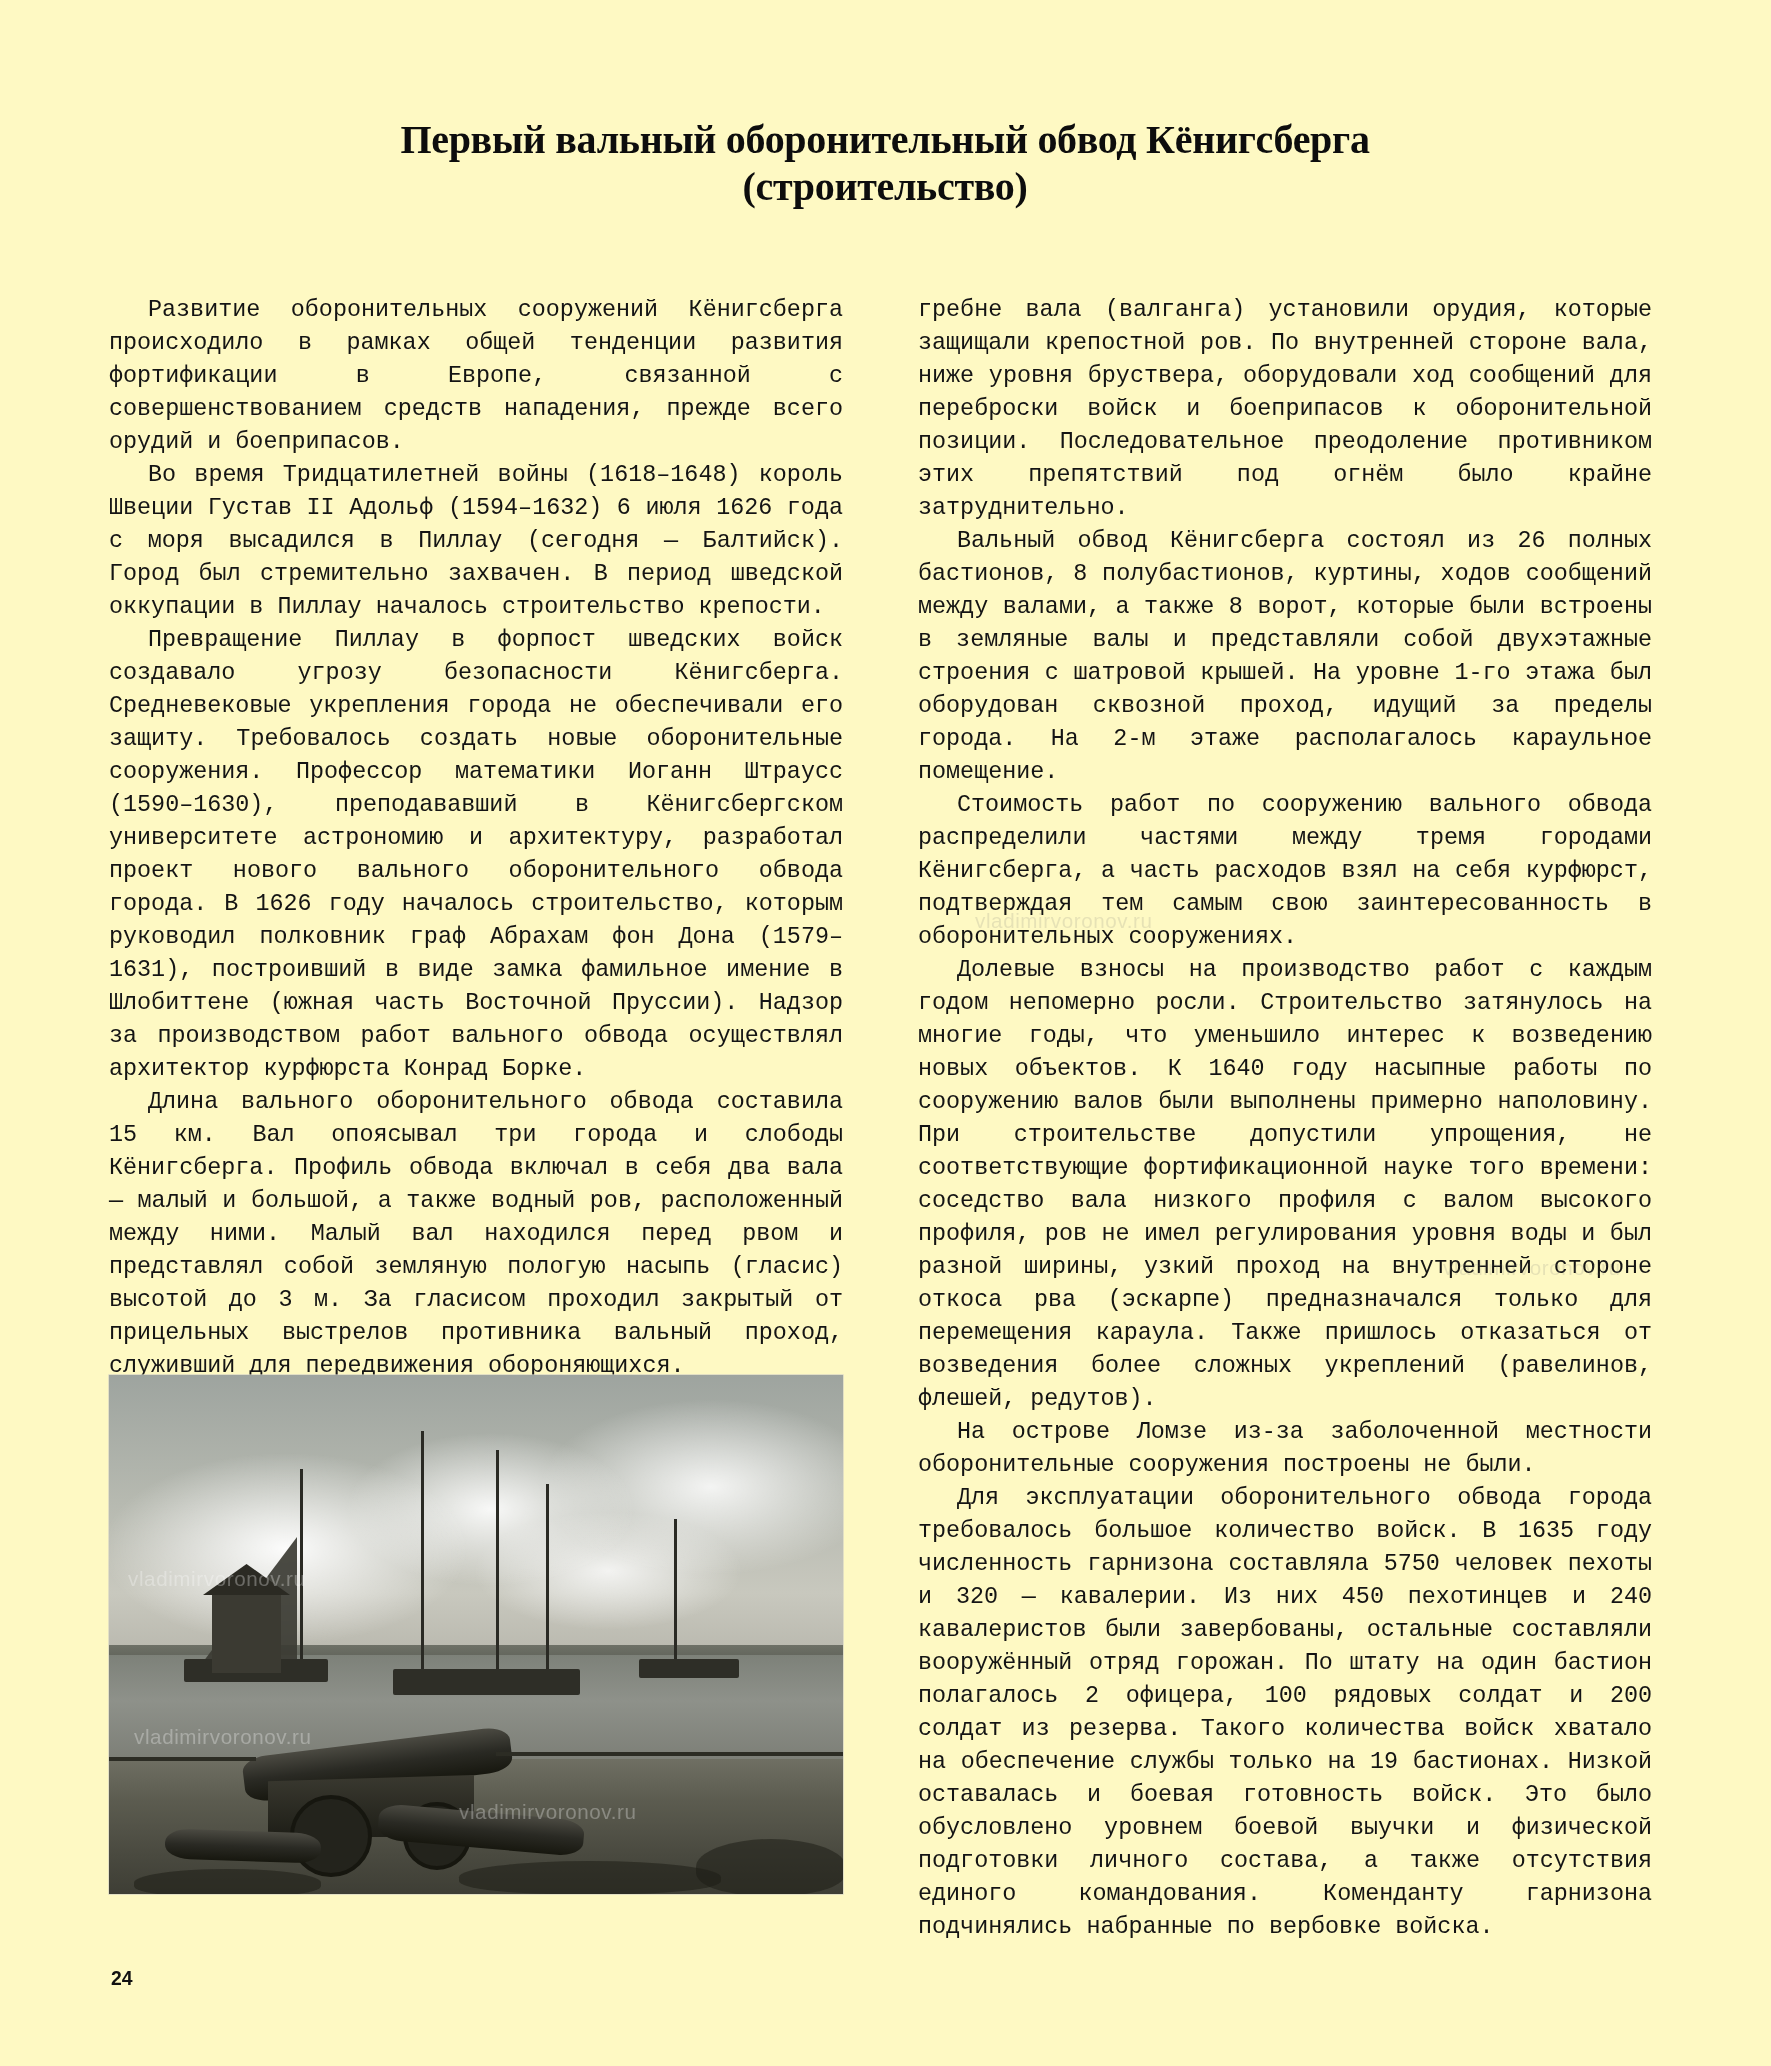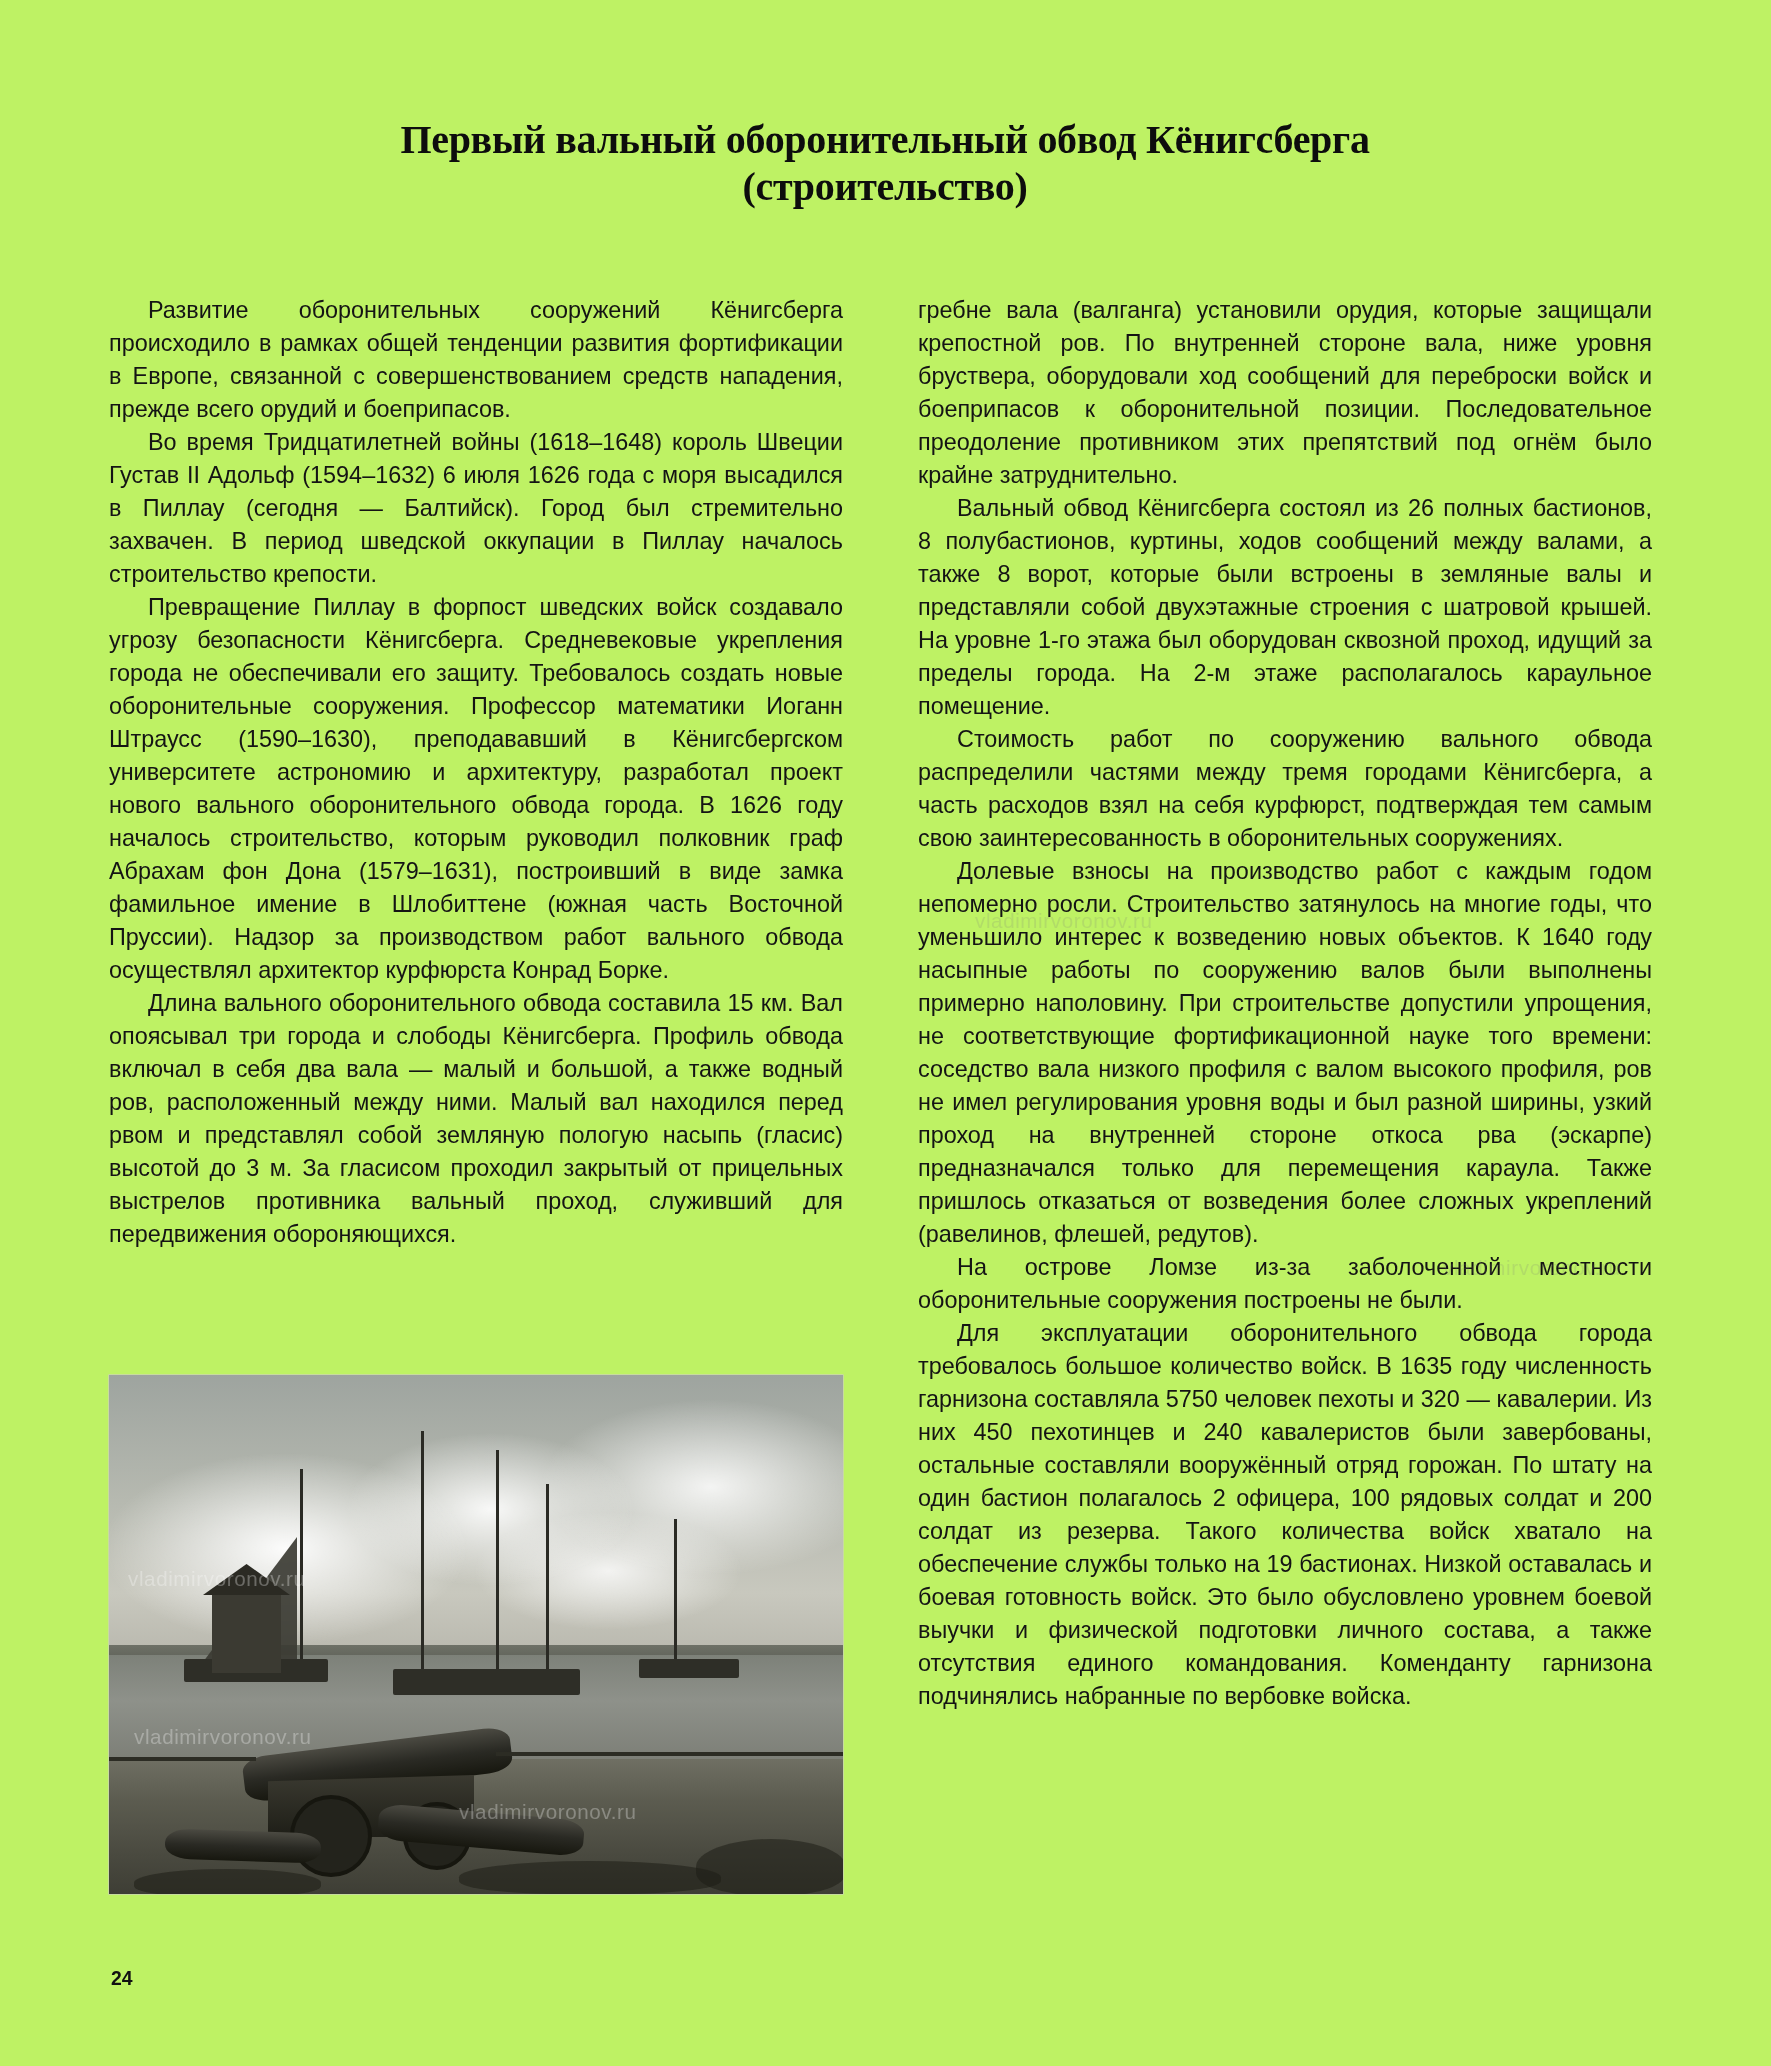--- a/index.html
+++ b/index.html
@@ -11,21 +11,21 @@
     width: 1771px;
     height: 2066px;
     position: relative;
     font-family: "Liberation Serif", serif;
     color: #1a1a1a;
     -webkit-font-smoothing: antialiased;
   }
   .page {
     position: absolute;
     inset: 0;
-    background: #bef264;
+    background: #fef9c3;
   }
   .title-block {
     position: absolute;
     top: 116px;
     left: 112px;
     width: 1546px;
     text-align: center;
   }
   .title-line {
     font-family: "Liberation Serif", serif;
@@ -45,21 +45,21 @@
   .col {
     position: absolute;
     top: 0;
     width: 734px;
   }
   .col-left { left: 0; }
   .col-right { left: 809px; }
 
   p.body-par {
     margin: 0;
-    font-family: Liberation Sans, sans-serif;
+    font-family: Liberation Mono, monospace;
     font-size: 23.4px;
     line-height: 33px;
     text-align: justify;
     text-indent: 39px;
     color: #141414;
     hyphens: none;
   }
   p.body-par.no-indent { text-indent: 0; }
 
   .photo-wrap {

